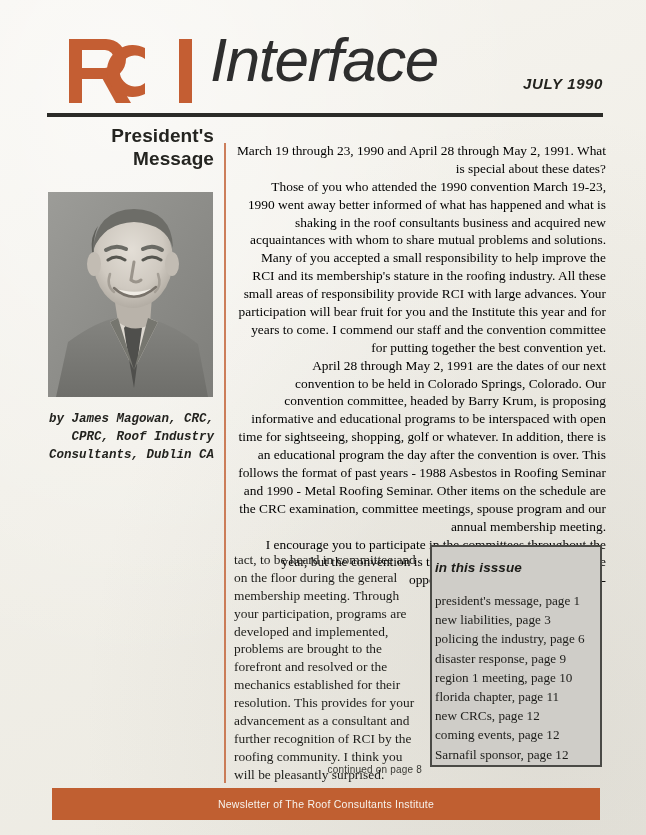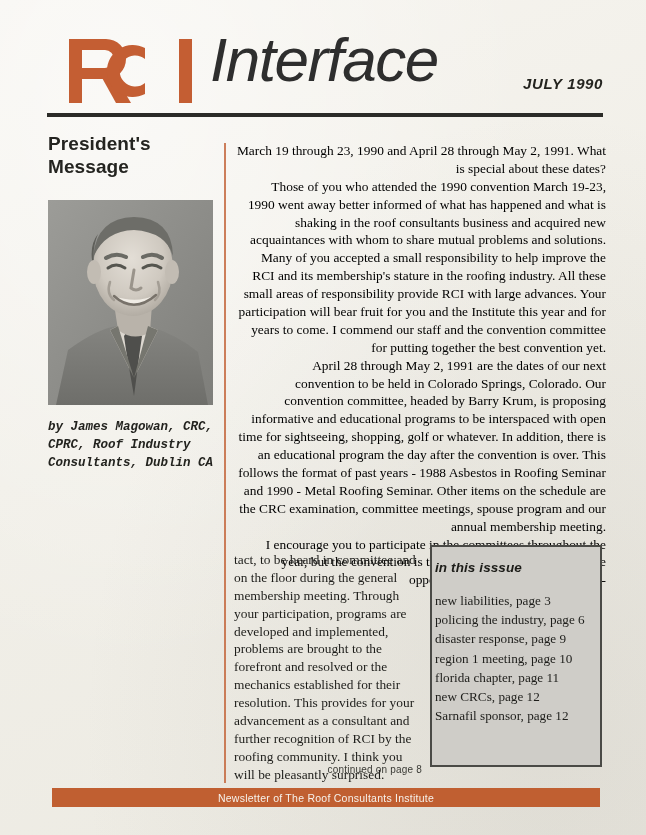--- a/index.html
+++ b/index.html
@@ -73,22 +73,23 @@
     top: 113px;
     width: 556px;
     height: 4px;
     background: #2b2b28;
   }
 
   
   .left-col {
     position: absolute;
     left: 48px;
-    top: 132px;
+    top: 124px;
     width: 166px;
+    text-align: right;
   }
   .section-title {
     font-family: "Liberation Sans", sans-serif;
     font-size: 19px;
     font-weight: bold;
     color: #242420;
     line-height: 1.22;
     letter-spacing: 0.1px;
     margin: 0 0 22px 0;
   }
@@ -191,21 +192,21 @@
     line-height: 1.455;
     color: #1d1d1a;
   }
 
   
   .footer-bar {
     position: absolute;
     left: 52px;
     top: 788px;
     width: 548px;
-    height: 19px;
+    height: 32px;
     background: #c05f31;
     display: flex;
     align-items: center;
     justify-content: center;
   }
   .footer-text {
     font-family: "Liberation Sans", sans-serif;
     font-size: 10.5px;
     color: #f6f2ec;
     letter-spacing: 0.25px;
@@ -309,26 +310,28 @@
 
   <div class="wrap-zone">
     <p>tact, to be heard in committee and on the floor during the general membership meeting. Through your participation, programs are developed and implemented, problems are brought to the forefront and resolved or the mechanics established for their resolution. This provides for your advancement as a consultant and further recognition of RCI by the roofing community. I think you will be pleasantly surprised.</p>
   </div>
 
   <div class="continued">continued on page 8</div>
 
   <div class="issue-box">
     <div class="issue-box-title">in this isssue</div>
     <ul class="issue-list">
+      <li>president's message, page 1</li>
       <li>new liabilities, page 3</li>
       <li>policing the industry, page 6</li>
       <li>disaster response, page 9</li>
       <li>region 1 meeting, page 10</li>
       <li>florida chapter, page 11</li>
       <li>new CRCs, page 12</li>
+      <li>coming events, page 12</li>
       <li>Sarnafil sponsor, page 12</li>
     </ul>
   </div>
 
   <div class="footer-bar">
     <span class="footer-text">Newsletter of The Roof Consultants Institute</span>
   </div>
 
 </div>
 

